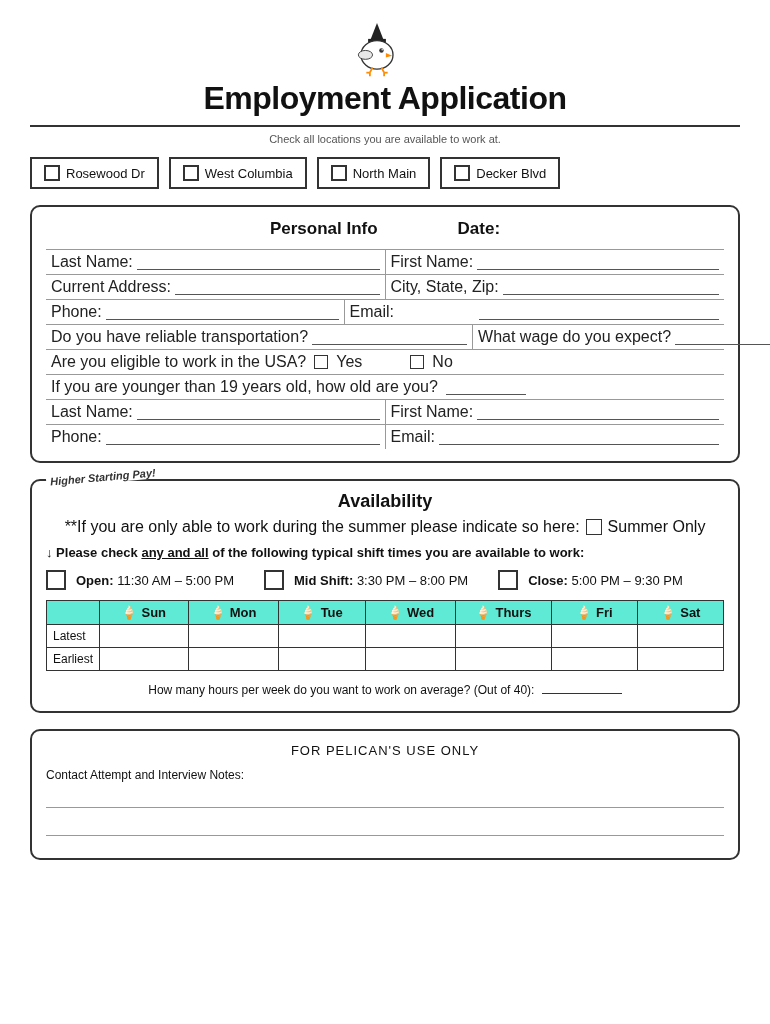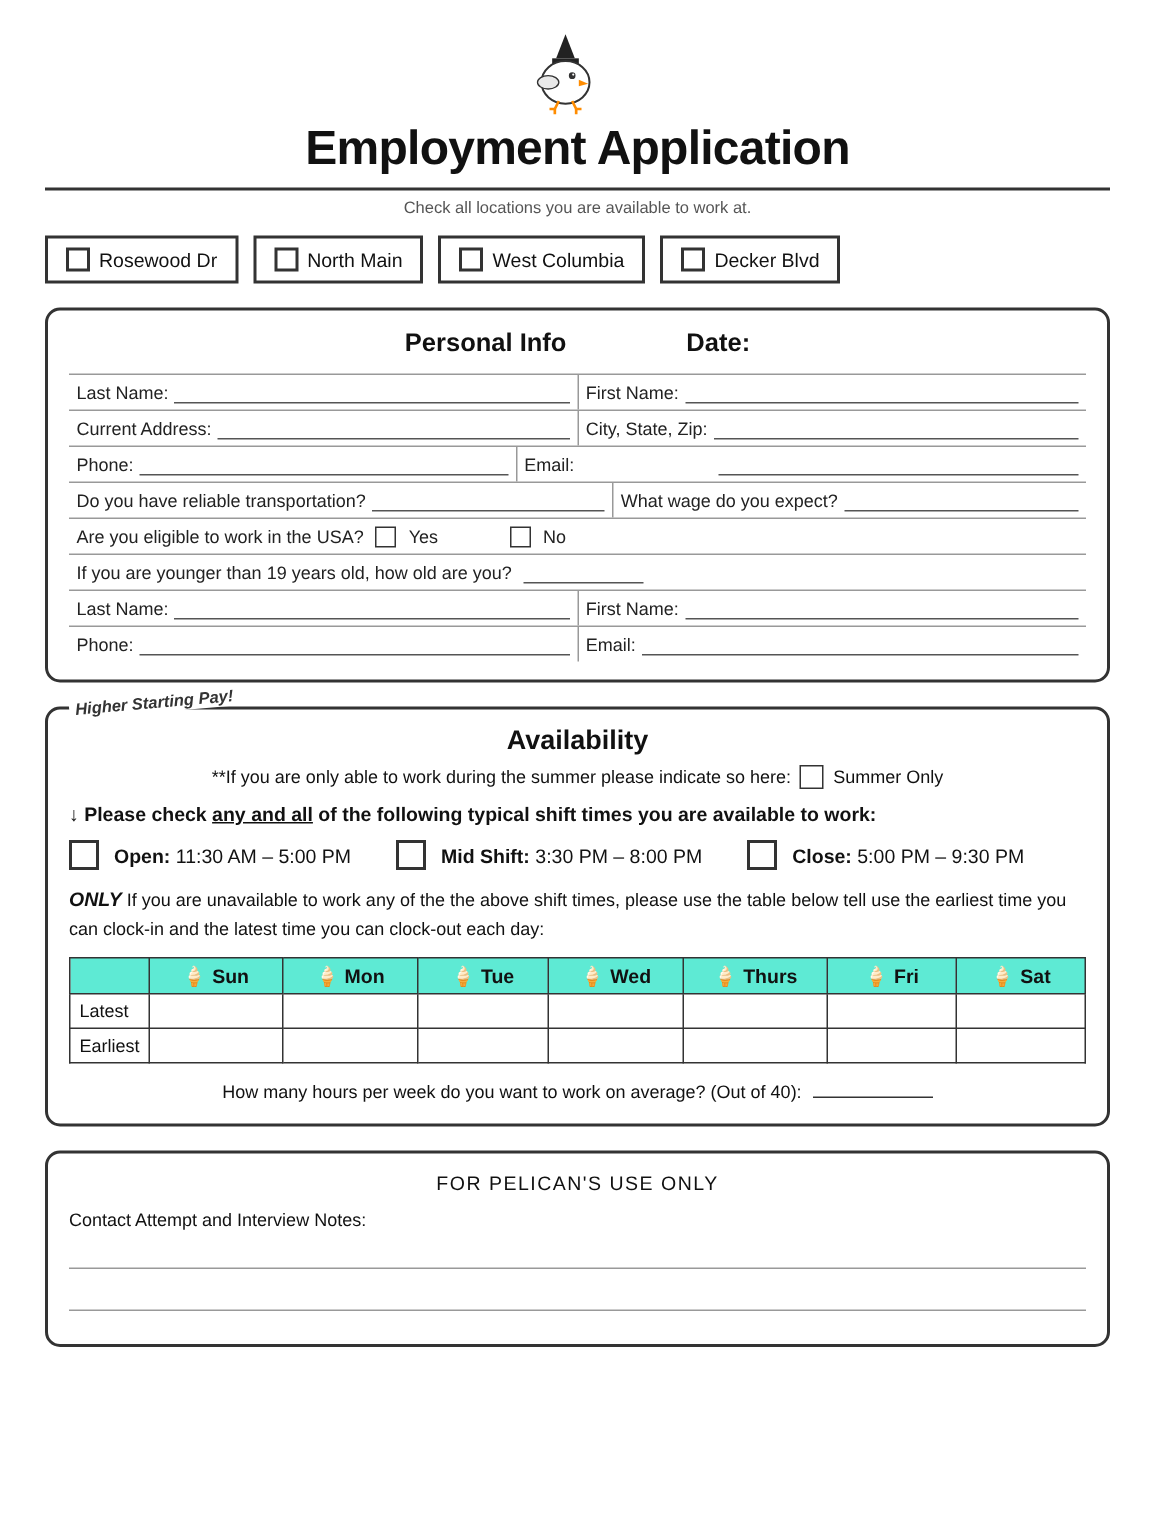--- a/index.html
+++ b/index.html
@@ -102,21 +102,21 @@
     }
     .form-cell {
       display: flex;
       align-items: center;
       padding: 3px 5px;
       gap: 4px;
       flex: 1;
     }
     .form-label {
       white-space: nowrap;
-      font-size: 12px;
+      font-size: 16px;
       color: #222;
     }
     .form-line {
       flex: 1;
       border: none;
       border-bottom: 1px solid #555;
       outline: none;
       font-size: 12px;
       background: transparent;
       min-width: 20px;
@@ -183,21 +183,21 @@
       font-size: 18px;
       font-weight: 900;
       font-family: 'Arial Black', Arial, sans-serif;
       margin-bottom: 6px;
     }
     .summer-row {
       display: flex;
       align-items: center;
       justify-content: center;
       gap: 6px;
-      font-size: 12px;
+      font-size: 16px;
       margin-bottom: 8px;
     }
     .avail-check-label {
       font-size: 13px;
       font-weight: bold;
       margin-bottom: 8px;
       line-height: 1.4;
     }
     .avail-check-label u { text-decoration: underline; }
     .shift-row {
@@ -319,25 +319,25 @@
 
 <div class="subtitle">Check all locations you are available to work at.</div>
 
 <div class="locations">
   <div class="location-item">
     <span class="cb"></span>
     <span>Rosewood Dr</span>
   </div>
   <div class="location-item">
     <span class="cb"></span>
-    <span>North Main</span>
+    <span>West Columbia</span>
   </div>
   <div class="location-item">
     <span class="cb"></span>
-    <span>West Columbia</span>
+    <span>North Main</span>
   </div>
   <div class="location-item">
     <span class="cb"></span>
     <span>Decker Blvd</span>
   </div>
 </div>
 
 <div class="section-box">
   <div class="section-header">
     <span class="section-title">Personal Info</span>
@@ -459,23 +459,20 @@
       <span class="shift-bold">Mid Shift:</span>
       <span>3:30 PM – 8:00 PM</span>
     </span>
     <span style="margin-left:20px;" class="shift-cb"></span>
     <span class="shift-label">
       <span class="shift-bold">Close:</span>
       <span>5:00 PM – 9:30 PM</span>
     </span>
   </div>
 
-  <div class="only-text">
-    <b>ONLY</b><span> If you are unavailable to work any of the the above shift times, please use the table below tell use the earliest time you can clock-in and the latest time you can clock-out each day:</span>
-  </div>
 
   <table class="avail-table">
     <thead>
       <tr>
         <th></th>
         <th>🍦 Sun</th>
         <th>🍦 Mon</th>
         <th>🍦 Tue</th>
         <th>🍦 Wed</th>
         <th>🍦 Thurs</th>

